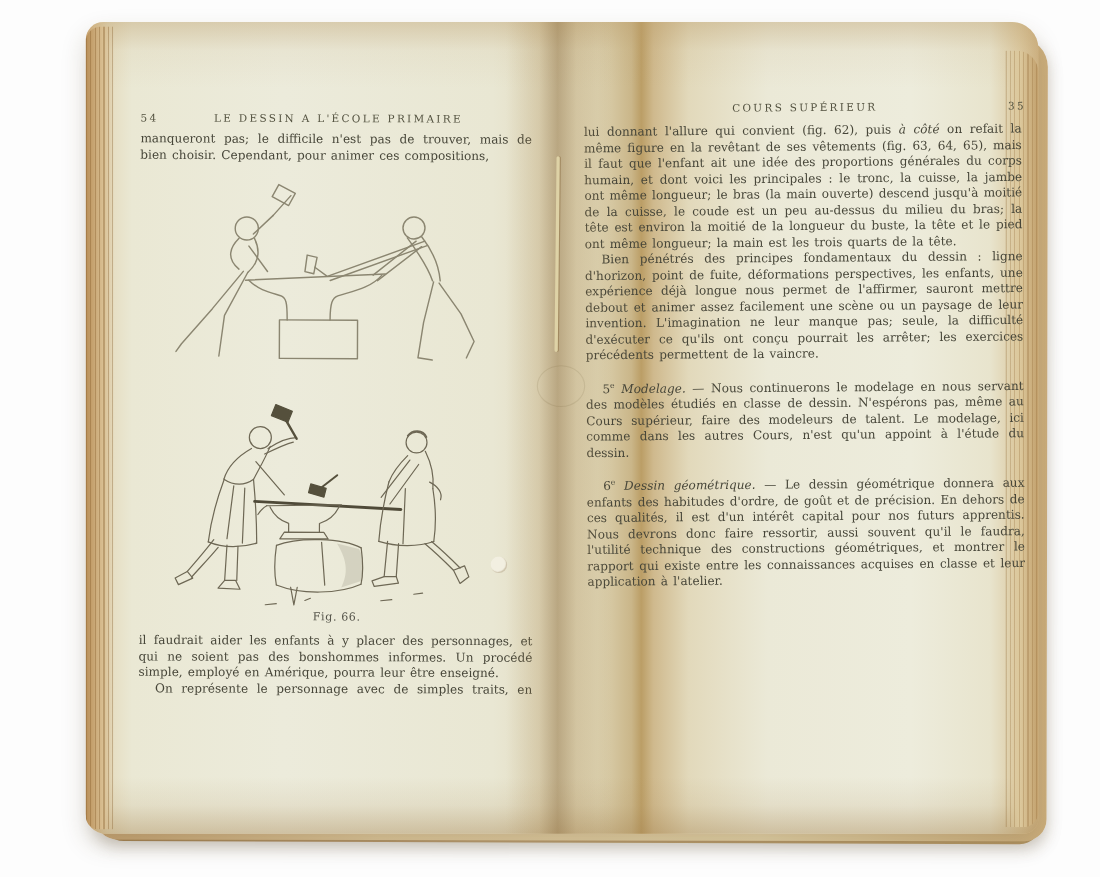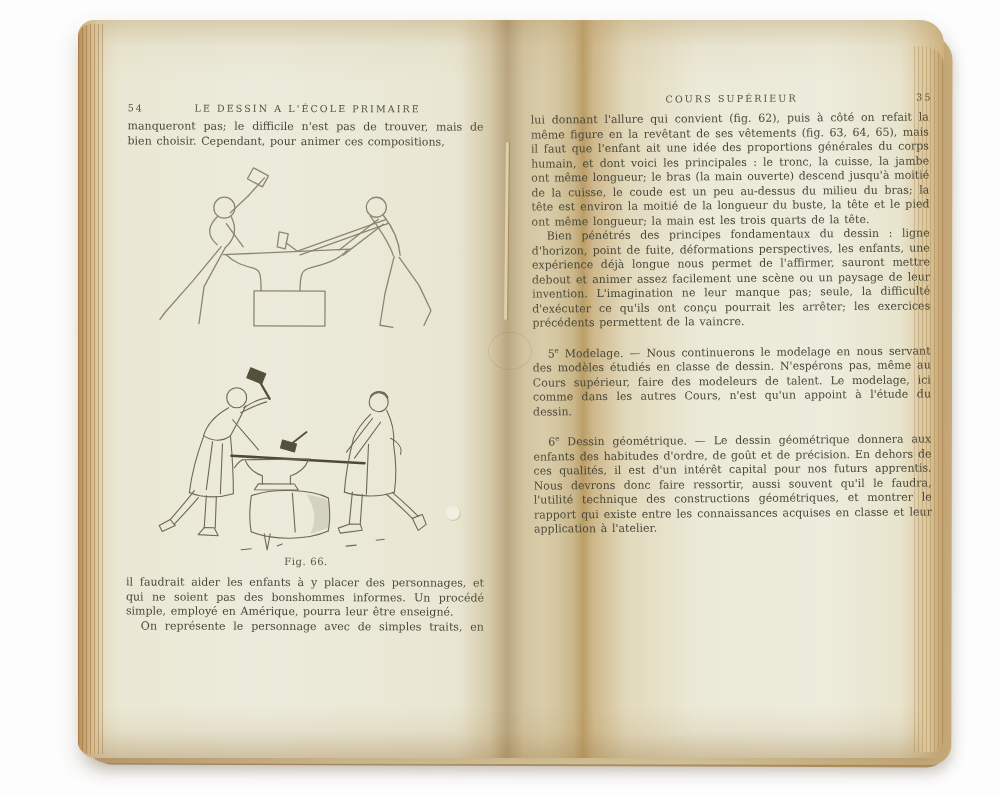--- a/index.html
+++ b/index.html
@@ -29,21 +29,21 @@
   
   .pg{position:absolute;color:#474639;}
   .left-content{left:50px;top:0;width:360px;transform:rotate(.2deg);}
   .right-content{left:452px;top:0;width:402px;transform:rotate(-.45deg);}
   .runhead{position:absolute;width:100%;font-size:9.5px;letter-spacing:2.1px;color:#52513f;display:flex;align-items:baseline;}
   .runhead .no{width:34px;}
   .runhead .ttl{flex:1;text-align:center;}
   .para{font-size:11px;line-height:14.5px;text-align:justify;word-spacing:1.2px;margin:0;}
   .ind{text-indent:15px;}
   .sect{margin-top:16px;}
-  .it{}
+  .it{font-style:italic;}
   sup{font-size:7px;line-height:0;}
   .fulljust{text-align-last:justify;}
   .caption{position:absolute;width:360px;text-align:center;font-size:10px;letter-spacing:.6px;color:#55544a;}
   svg.illu{position:absolute;}
 </style>
 </head>
 <body>
 
 <div class="scene">
   <div class="under2"></div>

